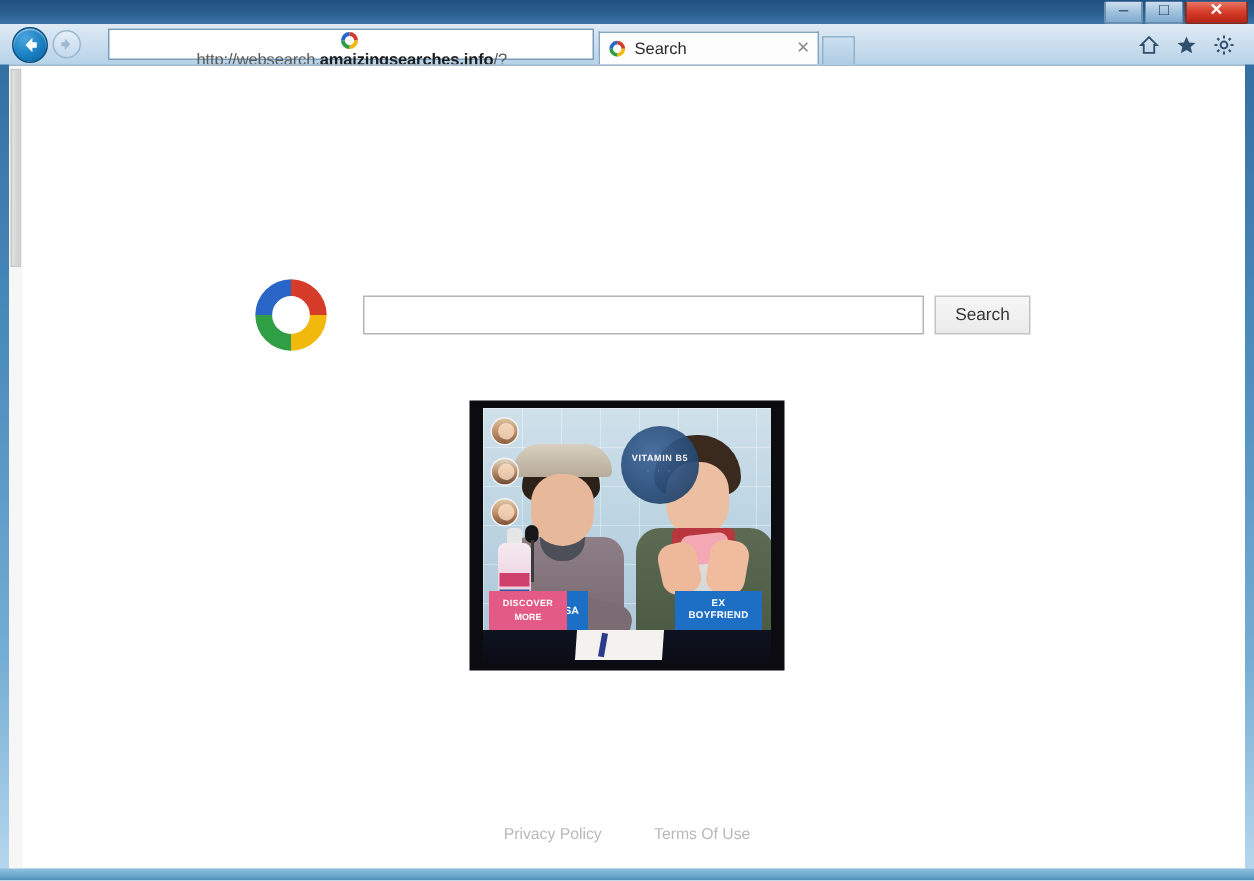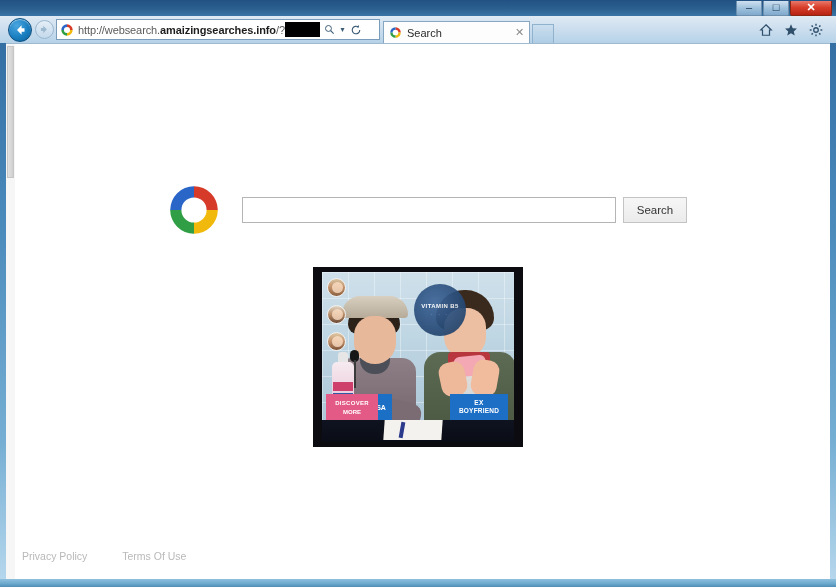--- a/index.html
+++ b/index.html
@@ -72,28 +72,29 @@
   .navbtn.fwd {
     width: 19px; height: 19px;
     margin-left: 3px;
     background: linear-gradient(to bottom, #e5eef7 0%, #c3d9eb 100%);
     border: 1px solid #9ab8d1;
   }
   .arrow-svg { display: block; }
 
   
   #addressbar {
-    margin-left: 2px;
+    margin-left: 18px;
     height: 21px;
     width: 324px;
     background: #fff;
     border: 1px solid #7a9cbb;
     display: flex; align-items: center;
-    padding: 0 16px 0 3px;
+    padding: 0 2px 0 3px;
     position: relative;
+    flex-direction: column;
   }
   #site-favicon { width: 14px; height: 14px; flex: 0 0 14px; margin-right: 4px; }
   #urltext {
     font-size: 11px; color: #5a5a5a;
     white-space: nowrap; overflow: hidden;
     flex: 0 0 auto;
     letter-spacing: -0.1px;
   }
   #urltext b { color: #1d1d1d; font-weight: bold; }
   #url-redaction {
@@ -332,20 +333,21 @@
   #sign-ex .l2 { font-size: 6.5px; color: #fff; font-weight: bold; margin-top: 2px; letter-spacing: .2px; }
 
   #mic { position:absolute; left:28px; top:78px; width:9px; height:12px; background:#171717; border-radius:5px; }
   #micstem { position:absolute; left:32px; top:88px; width:2px; height:28px; background:#3a3a3a; }
 
   
   #footer {
     position: absolute;
     left: 0; top: 506px;
     width: 824px;
+    text-align: center;
     font-size: 10.5px;
   }
   #footer a {
     color: #b9b9b9;
     text-decoration: none;
     margin: 0 16px;
     cursor: pointer;
   }
 
   

